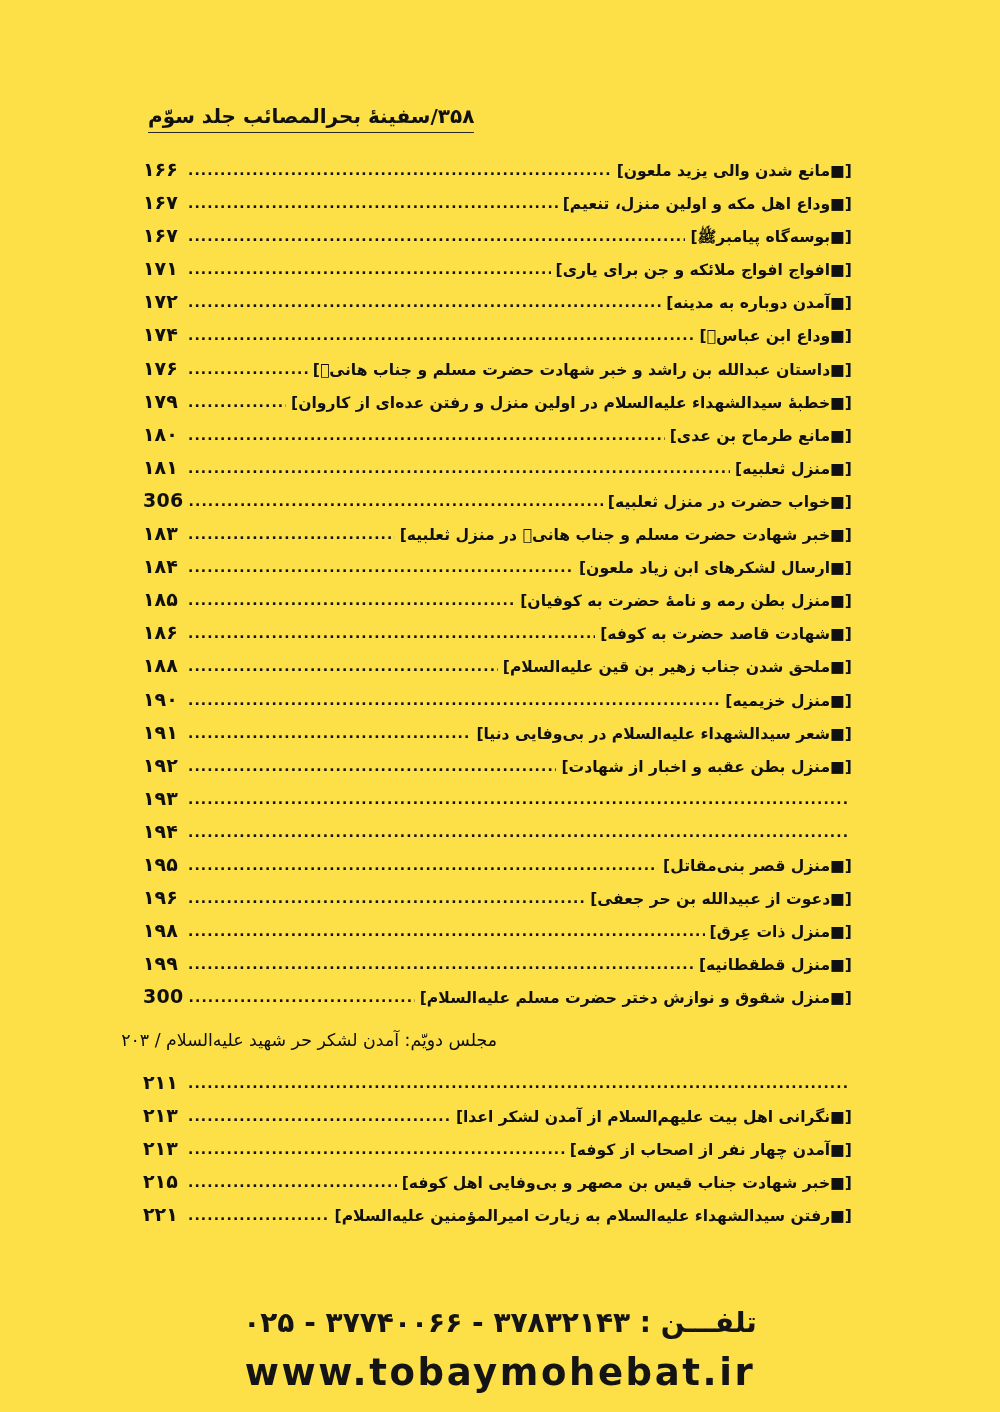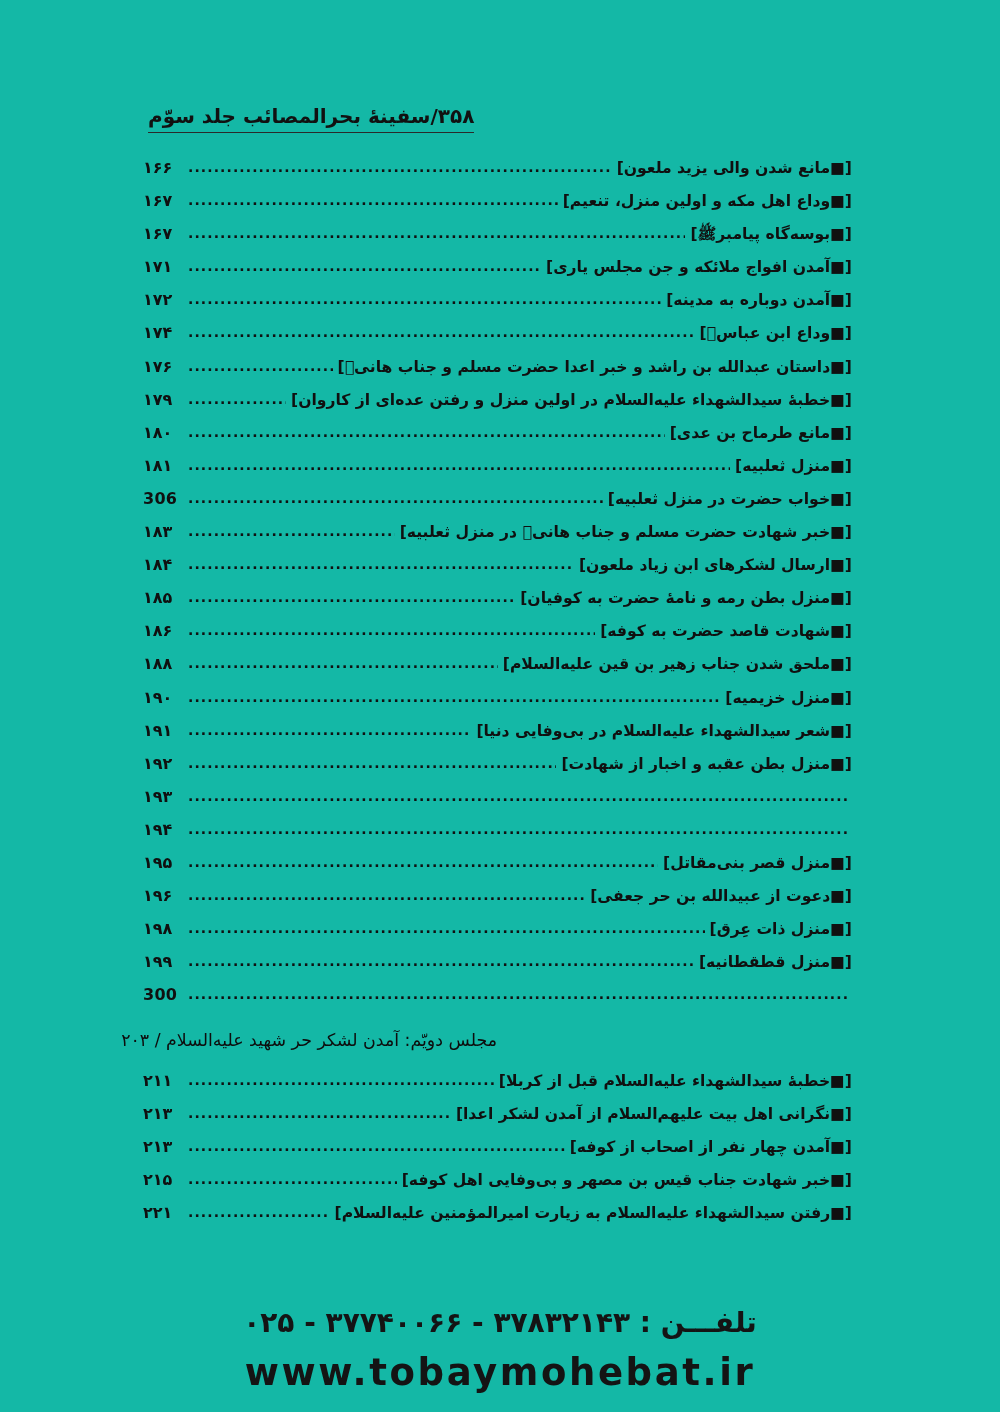--- a/index.html
+++ b/index.html
@@ -13,21 +13,21 @@
     height: 1412px;
     position: relative;
     font-family: "DejaVu Sans", "Liberation Sans", sans-serif;
     color: #1a1a1a;
     overflow: hidden;
   }
 
   .page {
     position: absolute;
     inset: 0;
-    background: #14b8a6;
+    background: #fde047;
   }
 
   
   .running-header {
     position: absolute;
     top: 104px;
     right: 148px;
     left: 148px;
     text-align: left;
     direction: rtl;
@@ -83,21 +83,21 @@
     font-weight: bold;
     direction: ltr;
     text-align: right;
   }
 
   .toc-page {
     flex: 0 0 auto;
     min-width: 40px;
     text-align: left;
     font-weight: bold;
-    font-size: 16px;
+    font-size: 19px;
     direction: rtl;
     letter-spacing: 0.3px;
   }
 
   
   .section-heading {
     display: flex;
     justify-content: flex-start;
     align-items: baseline;
     height: 33.1px;
@@ -162,36 +162,36 @@
           <span class="toc-label">[■وداع اهل مکه و اولین منزل، تنعیم]</span>
           <span class="toc-leader">.......................................................................................................................</span>
           <span class="toc-page">۱۶۷</span>
         </div>
         <div class="toc-row">
           <span class="toc-label">[■بوسه‌گاه پیامبرﷺ]</span>
           <span class="toc-leader">.......................................................................................................................</span>
           <span class="toc-page">۱۶۷</span>
         </div>
         <div class="toc-row">
-          <span class="toc-label">[■آمدن افواج ملائکه و جن مجلس یاری]</span>
+          <span class="toc-label">[■افواج افواج ملائکه و جن برای یاری]</span>
           <span class="toc-leader">.......................................................................................................................</span>
           <span class="toc-page">۱۷۱</span>
         </div>
         <div class="toc-row">
           <span class="toc-label">[■آمدن دوباره به مدینه]</span>
           <span class="toc-leader">.......................................................................................................................</span>
           <span class="toc-page">۱۷۲</span>
         </div>
         <div class="toc-row">
           <span class="toc-label">[■وداع ابن عباسؒ]</span>
           <span class="toc-leader">.......................................................................................................................</span>
           <span class="toc-page">۱۷۴</span>
         </div>
         <div class="toc-row">
-          <span class="toc-label">[■داستان عبدالله بن راشد و خبر اعدا حضرت مسلم و جناب هانیؑ]</span>
+          <span class="toc-label">[■داستان عبدالله بن راشد و خبر شهادت حضرت مسلم و جناب هانیؑ]</span>
           <span class="toc-leader">.......................................................................................................................</span>
           <span class="toc-page">۱۷۶</span>
         </div>
         <div class="toc-row">
           <span class="toc-label">[■خطبهٔ سیدالشهداء علیه‌السلام در اولین منزل و رفتن عده‌ای از کاروان]</span>
           <span class="toc-leader">.......................................................................................................................</span>
           <span class="toc-page">۱۷۹</span>
         </div>
         <div class="toc-row">
           <span class="toc-label">[■مانع طرماح بن عدی]</span>
@@ -270,32 +270,32 @@
           <span class="toc-label">[■منزل ذات عِرق]</span>
           <span class="toc-leader">.......................................................................................................................</span>
           <span class="toc-page">۱۹۸</span>
         </div>
         <div class="toc-row">
           <span class="toc-label">[■منزل قطقطانیه]</span>
           <span class="toc-leader">.......................................................................................................................</span>
           <span class="toc-page">۱۹۹</span>
         </div>
         <div class="toc-row">
+          <span class="toc-label">[■منزل شقوق و نوازش دختر حضرت مسلم علیه‌السلام]</span>
           <span class="toc-leader">.......................................................................................................................</span>
           <span class="toc-page">300</span>
         </div>
       </div>
     <div id="toc-heading-slot">
         <div class="section-heading">
           <span class="heading-text">مجلس دویّم: آمدن لشکر حر شهید علیه‌السلام / ۲۰۳</span>
         </div>
       </div>
     <div id="toc-bottom">
         <div class="toc-row">
-          <span class="toc-label">[■خطبهٔ سیدالشهداء علیه‌السلام قبل از کربلا]</span>
           <span class="toc-leader">.......................................................................................................................</span>
           <span class="toc-page">۲۱۱</span>
         </div>
         <div class="toc-row">
           <span class="toc-label">[■نگرانی اهل بیت علیهم‌السلام از آمدن لشکر اعدا]</span>
           <span class="toc-leader">.......................................................................................................................</span>
           <span class="toc-page">۲۱۳</span>
         </div>
         <div class="toc-row">
           <span class="toc-label">[■آمدن چهار نفر از اصحاب از کوفه]</span>

